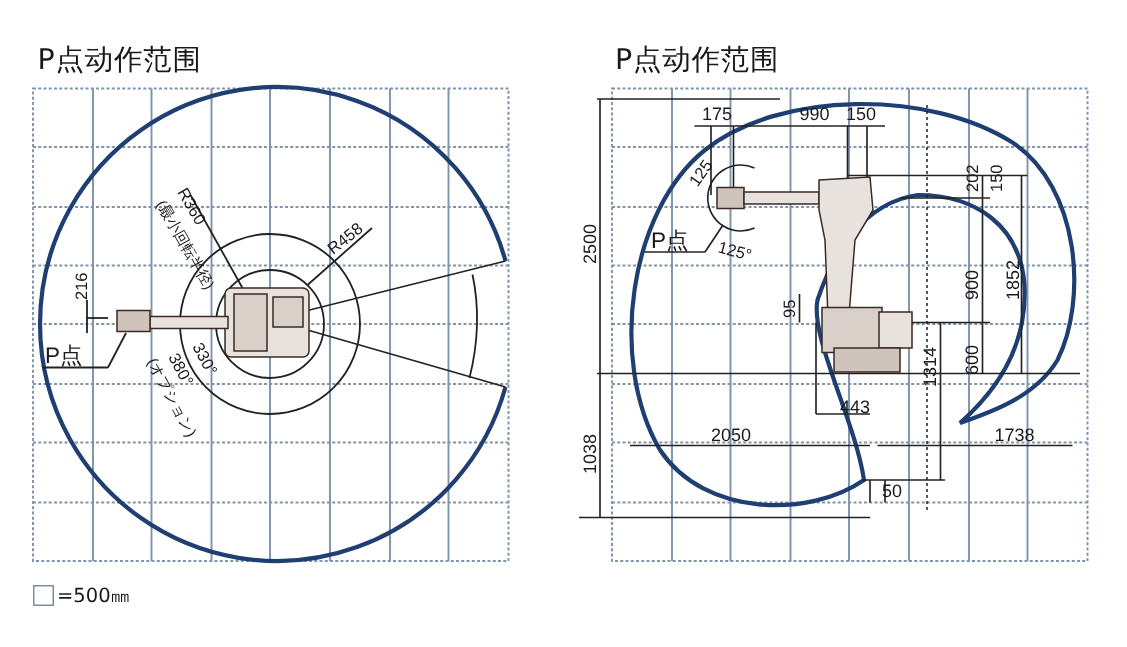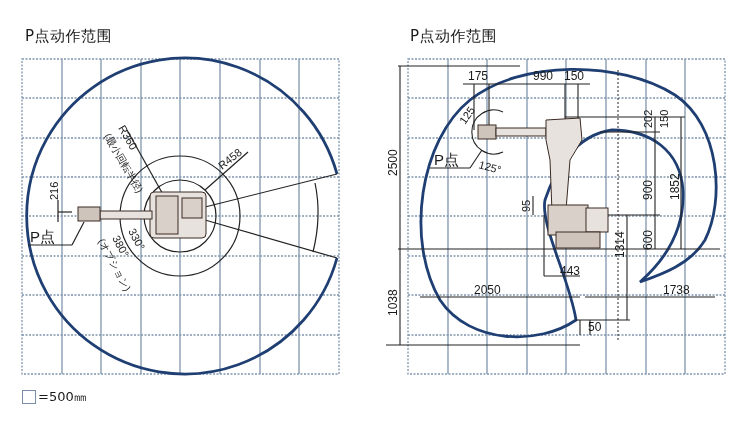--- a/index.html
+++ b/index.html
@@ -1,19 +1,19 @@
 <!DOCTYPE html>
 <html><head>
 <meta charset="utf-8">
 <style>
   html, body { margin:0; padding:0; background:#ffffff; }
   body { width:751px; height:431px; position:relative; overflow:hidden;
          font-family:"DejaVu Sans", "Liberation Sans", sans-serif; }
   .panel { position:absolute; }
-  .title { position:absolute; font-size:15px; font-weight:normal; color:#1a1a1a; letter-spacing:0.5px; }
+  .title { position:absolute; font-size:19px; font-weight:normal; color:#1a1a1a; letter-spacing:0.5px; }
   svg text { font-family:"Liberation Sans", "DejaVu Sans", sans-serif; fill:#1a1a1a; }
   .legend { position:absolute; left:22px; top:388px; display:flex; align-items:center; gap:2px; font-size:13px; color:#1a1a1a; }
   .legend-box { width:14px; height:14px; border:1px solid #7a8fa6; box-sizing:border-box; }
 </style>
 </head>
 <body>
 
 <div class="panel" style="left:0;top:0;width:380px;height:431px;">
   <div class="title" style="left:25px;top:27px;">P点动作范围</div>
   <svg width="380" height="431" style="position:absolute;left:0;top:0;">

